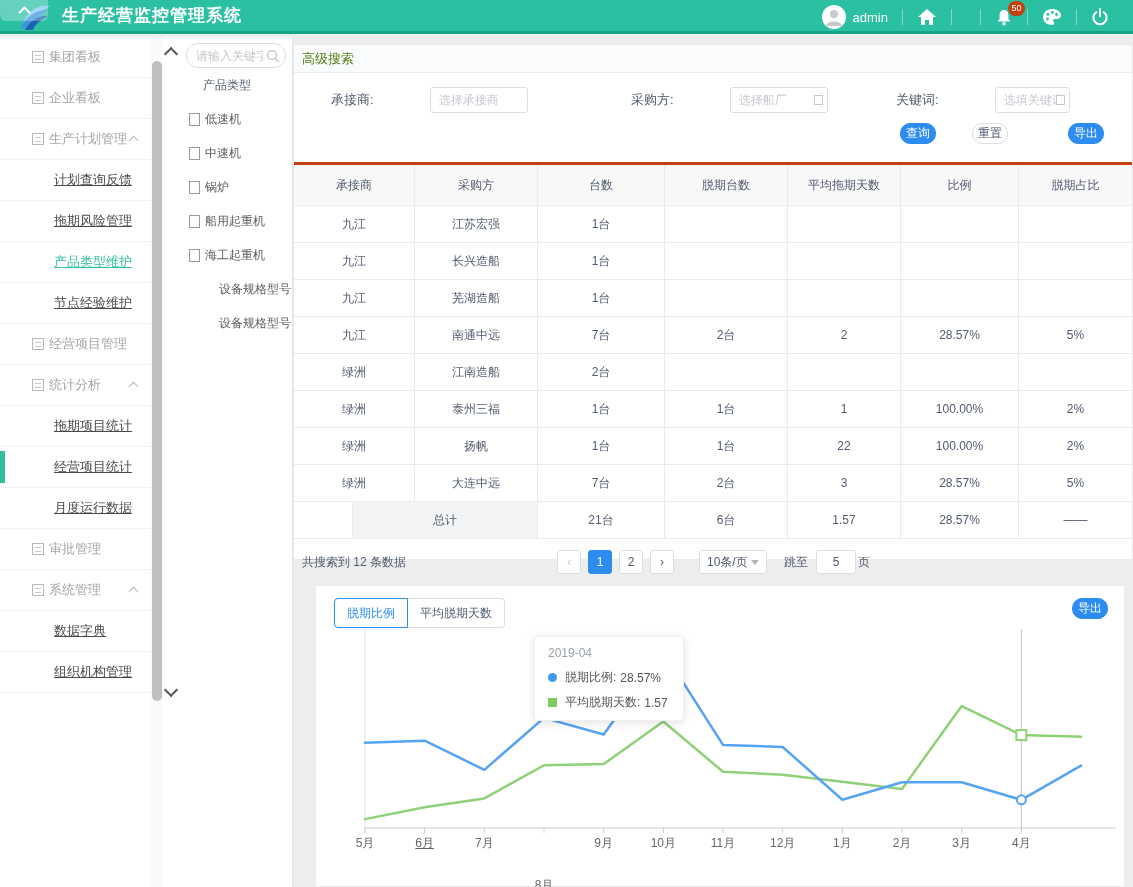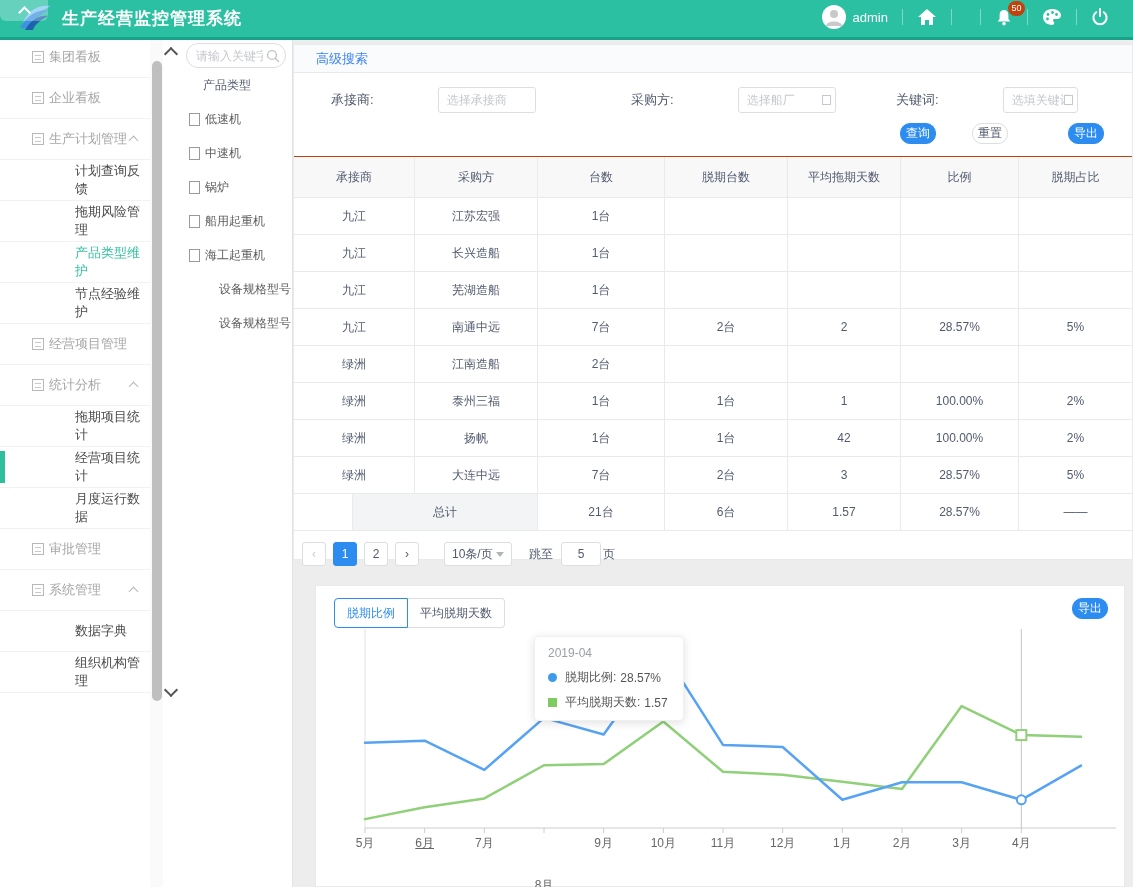--- a/index.html
+++ b/index.html
@@ -1,40 +1,40 @@
 <!DOCTYPE html>
 <html><head>
 <meta charset="utf-8">
 <style>
   * { margin:0; padding:0; box-sizing:border-box; }
   html,body { width:1133px; height:887px; overflow:hidden;
     font-family:"Liberation Sans","DejaVu Sans",sans-serif; font-size:12px; color:#515a6e; background:#ededed; }
 
   
-  .hdr { position:absolute; left:0; top:0; width:1133px; height:40px; background:#2cc0a2;
+  .hdr { position:absolute; left:0; top:0; width:1133px; height:34px; background:#2cc0a2;
     border-bottom:3px solid #18a287; display:flex; align-items:center; z-index:50; }
   .collapse-btn { position:absolute; left:0; top:0; width:48px; height:21px;
     background:rgba(255,255,255,.28); border-radius:0 0 6px 6px; display:flex; align-items:center; justify-content:center; }
   .chev-up { width:9px; height:9px; border-left:2px solid #fff; border-top:2px solid #fff; transform:rotate(45deg); margin-top:4px; }
   .logo { position:absolute; left:18px; top:2px; }
   .hdr-title { margin-left:62px; color:#fff; font-size:17px; font-weight:bold; letter-spacing:1px; }
   .hdr-right { position:absolute; right:10px; top:0; height:34px; display:flex; align-items:center; }
   .hdr-item { display:flex; align-items:center; padding:0 14px; height:34px; position:relative; cursor:pointer; }
   .hdr-sep { width:1px; height:16px; background:rgba(255,255,255,.4); }
   .hdr-user-name { color:#fff; font-size:13px; margin-left:7px; }
   .avatar { width:24px; height:24px; background:#fff; border-radius:50%; display:flex; align-items:center; justify-content:center; overflow:hidden; }
   .hbar { width:18px; height:2.5px; background:#fff; border-radius:2px; margin:2px 0; }
   .badge { position:absolute; top:1px; right:2px; min-width:17px; height:15px; background:#c2410c;
     color:#fff; border-radius:8px; font-size:9px; line-height:15px; text-align:center; padding:0 3px; }
 
   
   .sidebar { position:absolute; left:0; top:37px; width:150px; height:850px; background:#fff; }
   .sb-item { height:41px; display:flex; align-items:center; border-bottom:1px solid #f2f2f2; position:relative; cursor:pointer; }
   .sb-item.group { padding-left:32px; color:#a6a6a6; }
-  .sb-item.child { padding-left:75px; color:#4a4a4a; }
+  .sb-item.child { padding-left:54px; color:#4a4a4a;text-decoration:underline; }
   .sb-item.active-text { color:#36c0a2; }
   .sb-item.selected:before { content:""; position:absolute; left:0; top:4px; bottom:4px; width:5px; background:#2fbf9f; }
   .sb-ico { width:12px; height:12px; border:1px solid #b8b8b8; margin-right:5px; position:relative; flex:none; }
   .sb-ico:after { content:""; position:absolute; left:2px; top:3px; right:2px; border-top:1px solid #c9c9c9; height:3px; border-bottom:1px solid #c9c9c9; }
   .sb-caret { position:absolute; right:13px; width:7px; height:7px; border-left:1.5px solid #b5b5b5; border-top:1.5px solid #b5b5b5; transform:rotate(45deg); margin-top:3px; }
   .sb-label { font-size:13px; }
 
   
   .scrollcol { position:absolute; left:150px; top:37px; width:13px; height:850px; background:#fafafa; }
   .scrollthumb { position:absolute; left:1.5px; top:24px; width:10px; height:640px; background:#bfbfbf; border-radius:5px; }
@@ -51,38 +51,38 @@
   .search-ico { position:absolute; right:7px; top:6px; }
   .tree-item { height:34px; display:flex; align-items:center; cursor:pointer; color:#5c5c5c; font-size:12px; }
   .tree-item.lv0 { padding-left:22px; color:#515a6e; }
   .tree-item.lv1 { padding-left:8px; }
   .tree-item.lv2 { padding-left:38px; }
   .tofu { width:11px; height:13px; border:1px solid #9a9a9a; margin-right:5px; flex:none; }
 
   
   .main { position:absolute; left:293px; top:36px; width:840px; height:851px; background:#ededed; }
   .panel1 { position:absolute; left:0; top:8px; width:840px; height:516px; background:#fff; border:1px solid #e8eaec; }
-  .adv-hdr { height:28px; line-height:27px; padding-left:22px; font-size:13px; color:#3b82f6; background:#fafbfc; border-bottom:1px solid #e8eaec; }
+  .adv-hdr { height:28px; line-height:27px; padding-left:8px; font-size:13px; color:#4d7c0f; background:#fafbfc; border-bottom:1px solid #e8eaec; }
   .filter-row { display:flex; align-items:center; margin-top:14px; padding-left:37px; }
-  .fgroup { display:flex; align-items:center;gap:8px; }
+  .fgroup { display:flex; align-items:center; }
   .fgroup.g1 { width:300px; } .fgroup.g2 { width:265px; }
   .flabel { margin-right:8px; color:#515a6e; font-size:13px; }
   .inputwrap { position:relative;padding-left:48px; }
   .inputwrap input { height:26px; border:1px solid #dcdee2; border-radius:3px; padding:0 8px; font-size:12px; color:#666; outline:none; }
   .inputwrap input::placeholder { color:#c5c8ce; }
   .inputwrap.w98 input { width:98px; } .inputwrap.w75 input { width:75px; }
   .caret-tofu { position:absolute; right:5px; top:8px; width:9px; height:10px; border:1px solid #c5c8ce; background:#fff; }
   .btn-row { display:flex; justify-content:flex-end; align-items:center; margin-top:10px; padding-right:28px; }
   .btn { height:21px; padding:0 5px; font-size:12px; line-height:19px; border-radius:10px; cursor:pointer; border:1px solid transparent; }
   .btn.blue { background:#2d8cf0; color:#fff; border-color:#2d8cf0; }
   .btn.plain { background:#fff; color:#515a6e; border-color:#dcdee2; }
   .gap36 { width:36px; } .gap60 { width:60px; }
 
   
-  .tbl { margin-top:12px; border-top:1px solid #c2410c; }
+  .tbl { margin-top:18px; border-top:3px solid #c2410c; }
   .trow { display:flex; border-bottom:1px solid #e8eaec; }
   .trow.head { background:#f8f8f9; }
   .tcell { height:36px; display:flex; align-items:center; justify-content:center; border-right:1px solid #e8eaec; font-size:12px; color:#515a6e; }
   .trow.head .tcell { height:40px; }
   .tcell:last-child { border-right:none; }
   .c0{width:121px}.c1{width:123px}.c2{width:127px}.c3{width:123px}.c4{width:113px}.c5{width:118px}.c6{width:113px}
   .tcell.total-blank { width:59px; }
   .tcell.total-label { width:185px; background:#f3f4f5; }
 
   
@@ -389,21 +389,21 @@
             <span class="tcell c3">1台</span>
             <span class="tcell c4">1</span>
             <span class="tcell c5">100.00%</span>
             <span class="tcell c6">2%</span>
           </div>
           <div class="trow">
             <span class="tcell c0">绿洲</span>
             <span class="tcell c1">扬帆</span>
             <span class="tcell c2">1台</span>
             <span class="tcell c3">1台</span>
-            <span class="tcell c4">42</span>
+            <span class="tcell c4">22</span>
             <span class="tcell c5">100.00%</span>
             <span class="tcell c6">2%</span>
           </div>
           <div class="trow">
             <span class="tcell c0">绿洲</span>
             <span class="tcell c1">大连中远</span>
             <span class="tcell c2">7台</span>
             <span class="tcell c3">2台</span>
             <span class="tcell c4">3</span>
             <span class="tcell c5">28.57%</span>
@@ -415,20 +415,21 @@
           <span class="tcell total-label">总计</span>
           <span class="tcell c2">21台</span>
           <span class="tcell c3">6台</span>
           <span class="tcell c4">1.57</span>
           <span class="tcell c5">28.57%</span>
           <span class="tcell c6">——</span>
         </div>
     </div>
 
     <div class="pag">
+      <span class="pag-summary">共搜索到 12 条数据</span>
       <span class="pbox dis">‹</span>
       <span style="display:flex;">
           <span class="pbox active">1</span>
           <span class="pbox">2</span>
         </span>
       <span class="pbox">›</span>
       <span class="pbox psize">
         <span>10条/页</span>
         <span class="vcaret"></span>
       </span>

